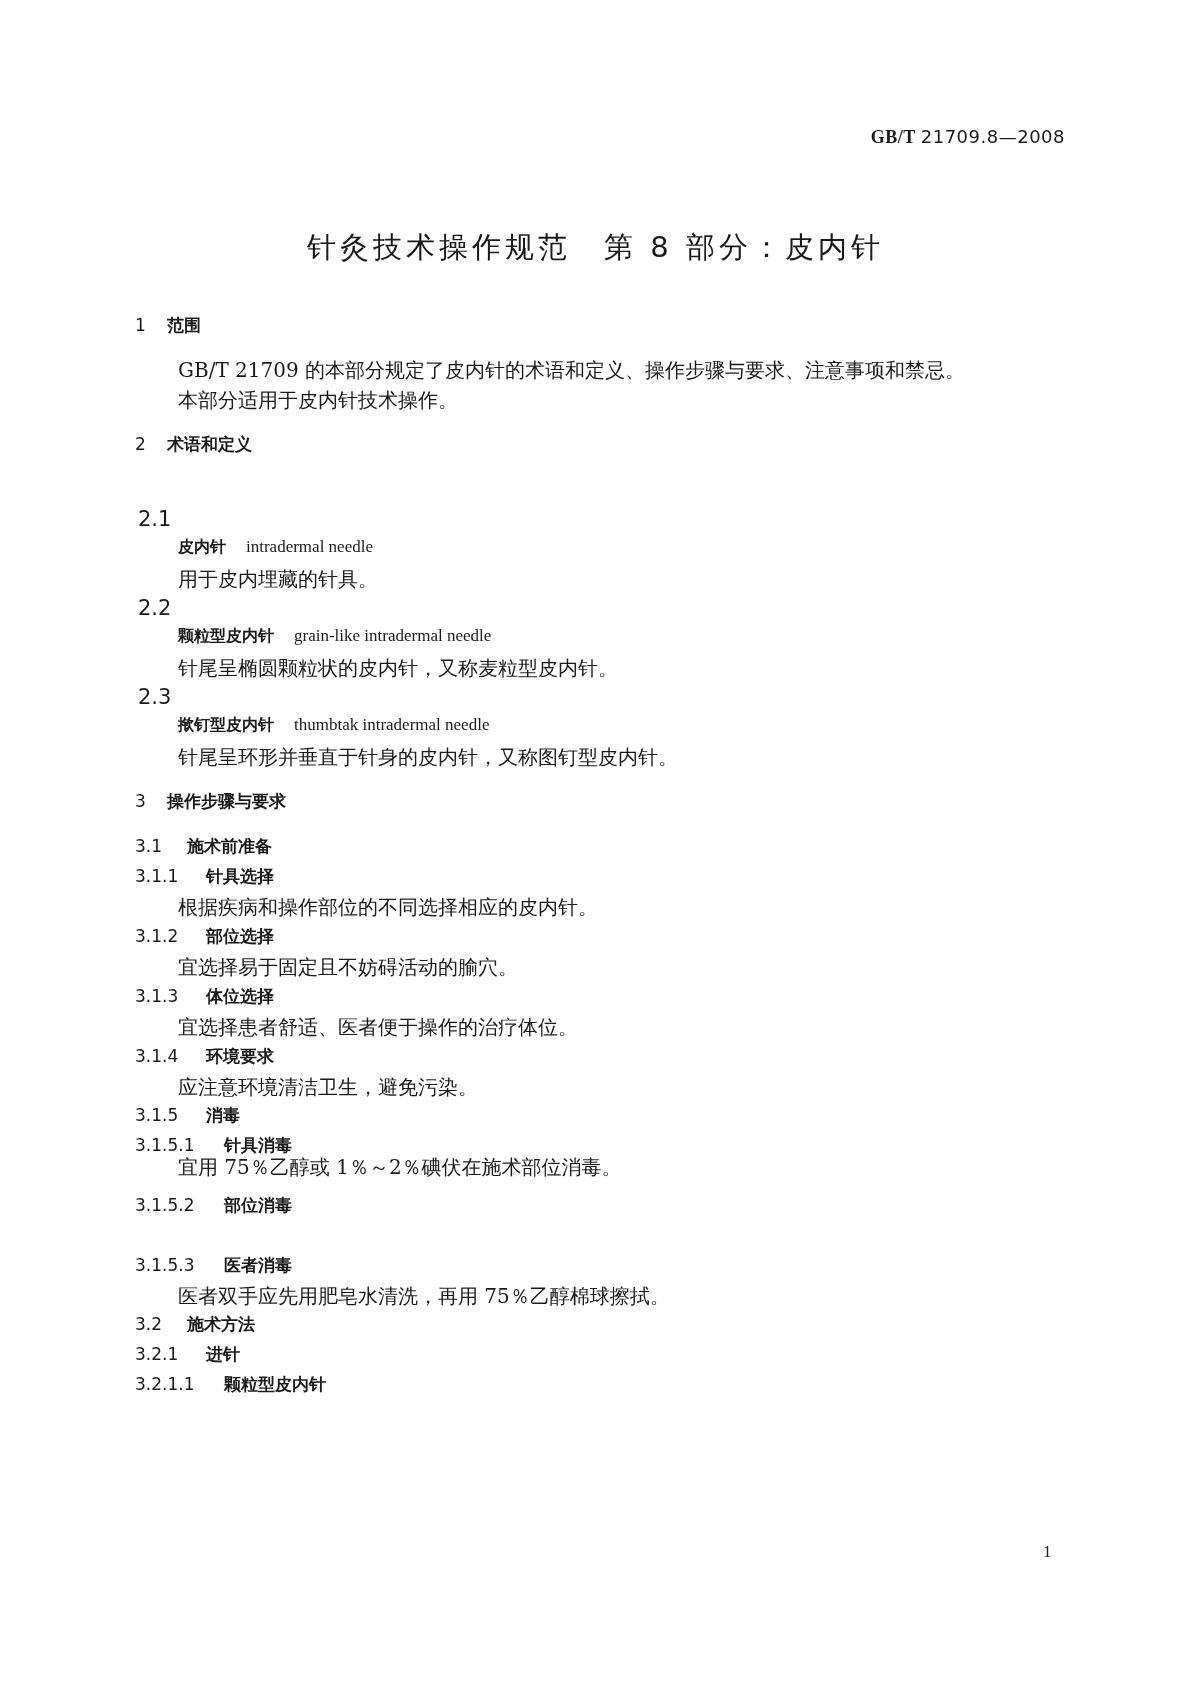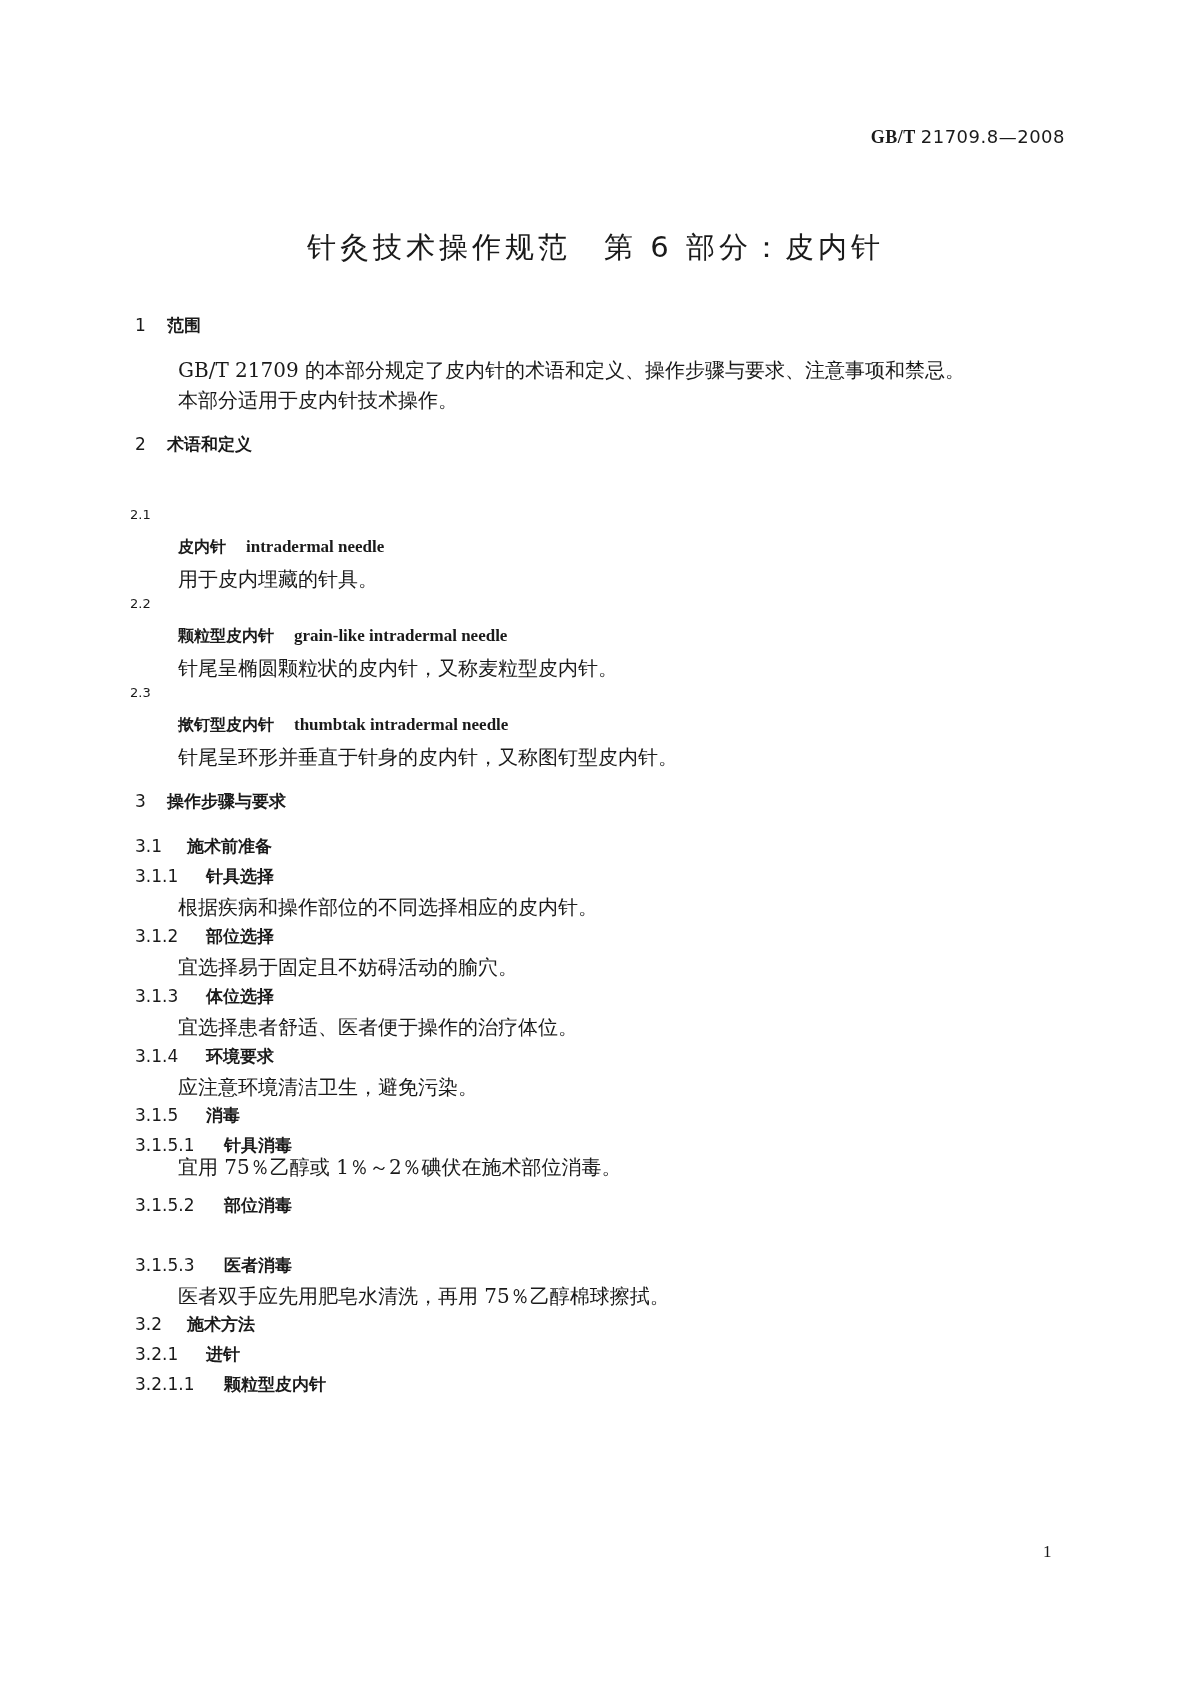--- a/index.html
+++ b/index.html
@@ -8,35 +8,35 @@
   .std-code { position:absolute; right:126px; top:126px; font-size:18px; letter-spacing:0.5px; }
   .std-code .gb { font-family:"Liberation Serif", serif; font-weight:bold; }
   .std-code .num { font-family:"DejaVu Sans", sans-serif; }
   .doc-title { position:absolute; left:0; right:0; top:228px; text-align:center;
     font-family:"DejaVu Sans", sans-serif; font-size:29px; letter-spacing:4px; font-weight:normal; }
   .line { position:absolute; white-space:nowrap; }
   .h { font-family:"DejaVu Sans", sans-serif; font-size:17px; font-weight:bold; left:135px; }
   .h .num { font-weight:normal; display:inline-block; }
   .body-text { font-family:"DejaVu Serif", serif; font-size:20px; left:178px; }
   .term { font-family:"DejaVu Sans", sans-serif; font-size:16px; font-weight:bold; left:178px; }
-  .term .en { font-family:"Liberation Serif", serif; font-weight:bold; font-size:17px; margin-left:20px; }
-  .bare-num { font-family:"DejaVu Sans", sans-serif; font-size:13px; left:130px; }
+  .term .en { font-family:"Liberation Serif", serif; font-weight:normal; font-size:17px; margin-left:20px; }
+  .bare-num { font-family:"DejaVu Sans", sans-serif; font-size:21px; left:138px; }
   .page-num { position:absolute; left:1043px; top:1542px; font-family:"Liberation Serif", serif; font-size:17px; }
 </style>
 </head>
 <body>
 
 <div class="page">
 
   <div class="std-code">
     <span class="gb">GB/T</span>
     <span class="num">21709.8—2008</span>
   </div>
 
-  <h1 class="doc-title" style="margin:0">针灸技术操作规范　第 6 部分：皮内针</h1>
+  <h1 class="doc-title" style="margin:0">针灸技术操作规范　第 8 部分：皮内针</h1>
 
   <div class="line h" style="top:314px">
     <span class="num" style="width:32px">1</span><span>范围</span>
   </div>
   <div class="line body-text" style="top:357px">GB/T 21709 的本部分规定了皮内针的术语和定义、操作步骤与要求、注意事项和禁忌。</div>
   <div class="line body-text" style="top:387px">本部分适用于皮内针技术操作。</div>
 
   <div class="line h" style="top:433px">
     <span class="num" style="width:32px">2</span><span>术语和定义</span>
   </div>

